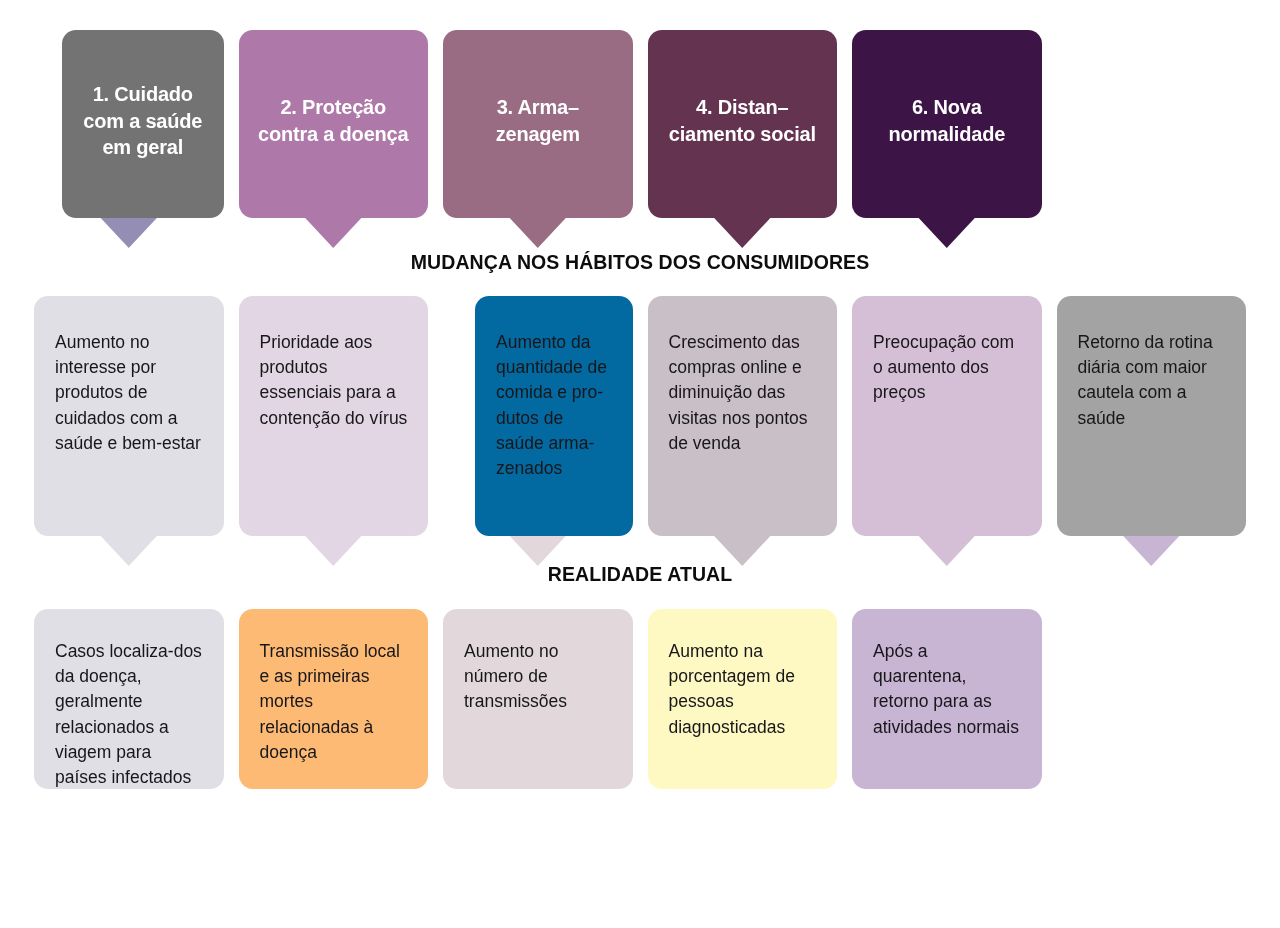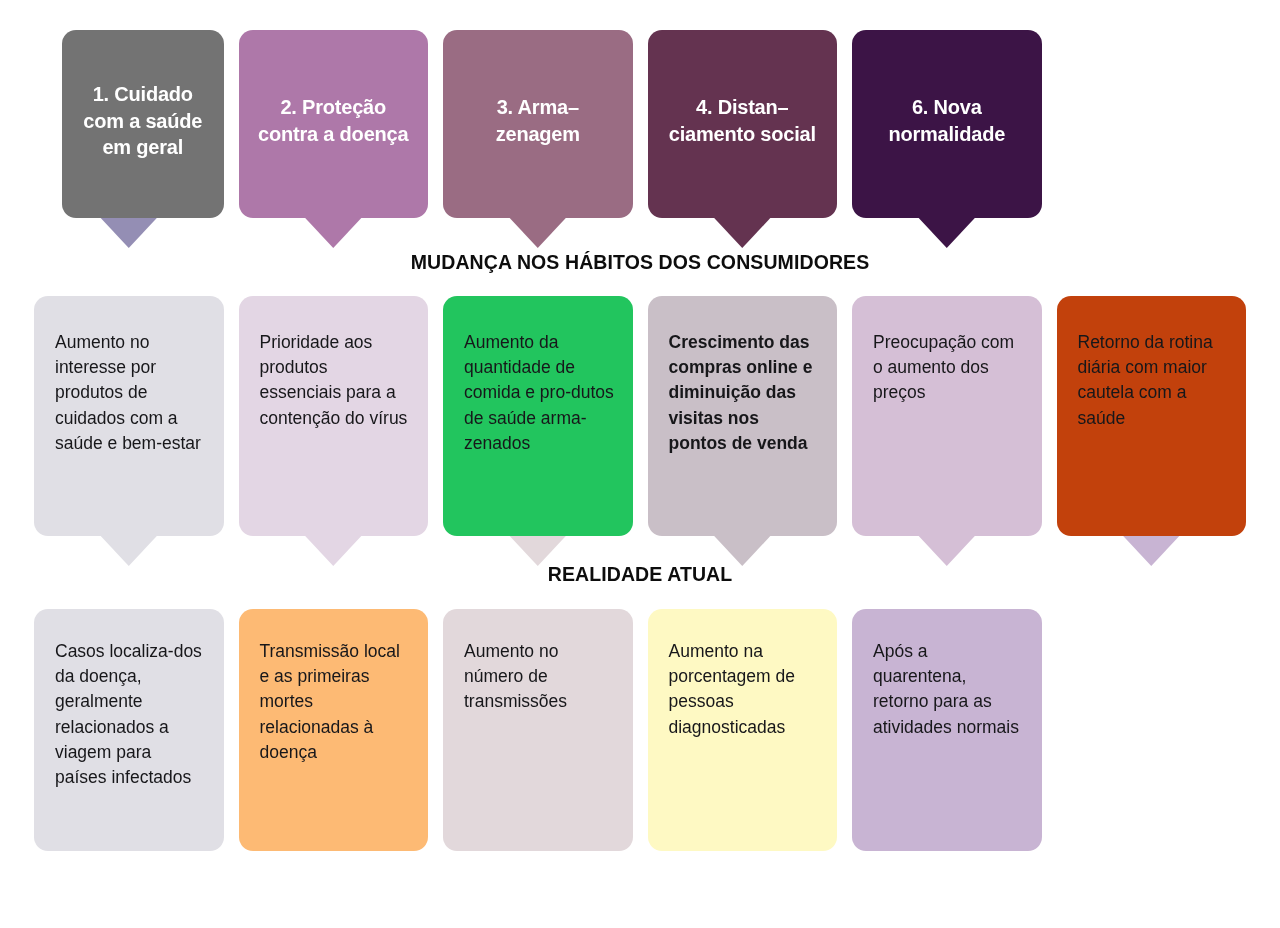--- a/index.html
+++ b/index.html
@@ -79,21 +79,21 @@
   }
   #row-habits .body-text {
     font-size: 17.5px;
     line-height: 1.44;
     color: #17171a;
   }
 
   
   #row-reality { margin-top: 23px; }
   #row-reality .card-body {
-    height: 242px;
+    height: 180px;
     padding: 30px 18px 14px 21px;
   }
   #row-reality .body-text {
     font-size: 17.5px;
     line-height: 1.44;
     color: #17171a;
   }
 </style>
 </head>
 <body style="background: rgb(255, 255, 255);">
@@ -152,42 +152,42 @@
     </div>
 
     <div class="card">
       <div class="card-body" style="background: rgb(227, 214, 228);">
         <div class="body-text">Prioridade aos produtos essenciais para a contenção do vírus</div>
       </div>
       <div class="tail" style="background: rgb(227, 214, 228);"></div>
     </div>
 
     <div class="card">
-      <div class="card-body" style="background: #22c55e;">
+      <div class="card-body" style="background: #0369a1; margin-left: 32px;">
         <div class="body-text">Aumento da quantidade de comida e pro-dutos de saúde arma-zenados</div>
       </div>
       <div class="tail" style="background: rgb(226, 216, 219);"></div>
     </div>
 
     <div class="card">
-      <div class="card-body" style="background: rgb(201, 191, 199); font-weight: bold;">
+      <div class="card-body" style="background: rgb(201, 191, 199);">
         <div class="body-text">Crescimento das compras online e diminuição das visitas nos pontos de venda</div>
       </div>
       <div class="tail" style="background: rgb(201, 191, 199);"></div>
     </div>
 
     <div class="card">
       <div class="card-body" style="background: rgb(213, 191, 214);">
         <div class="body-text">Preocupação com o aumento dos preços</div>
       </div>
       <div class="tail" style="background: rgb(213, 191, 214);"></div>
     </div>
 
     <div class="card">
-      <div class="card-body" style="background: #c2410c;">
+      <div class="card-body" style="background: #a3a3a3;">
         <div class="body-text">Retorno da rotina diária com maior cautela com a saúde</div>
       </div>
       <div class="tail" style="background: rgb(200, 180, 211);"></div>
     </div>
 
   </div>
 
   <div class="section-title" id="title-reality">REALIDADE ATUAL</div>
 
   <div class="row" id="row-reality">

